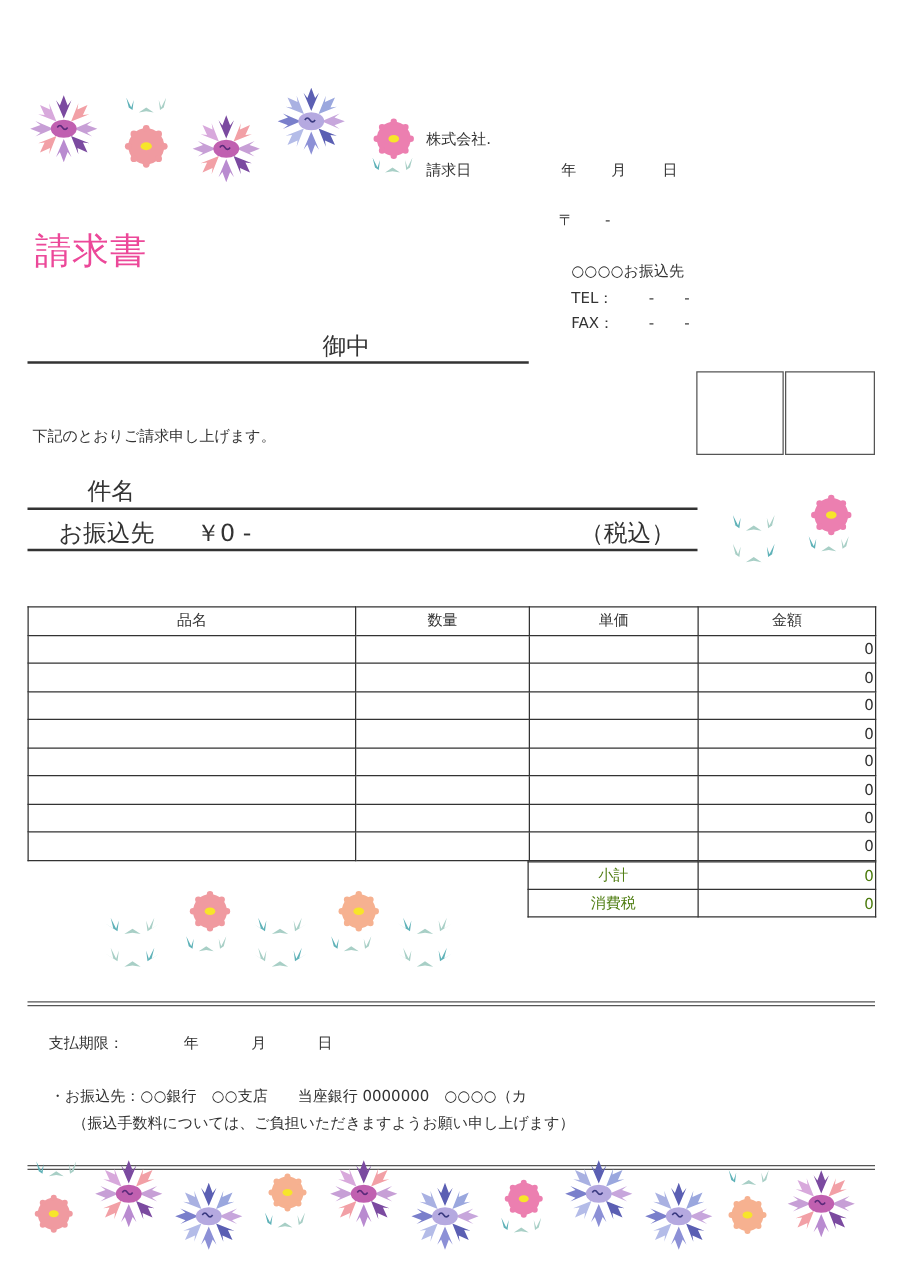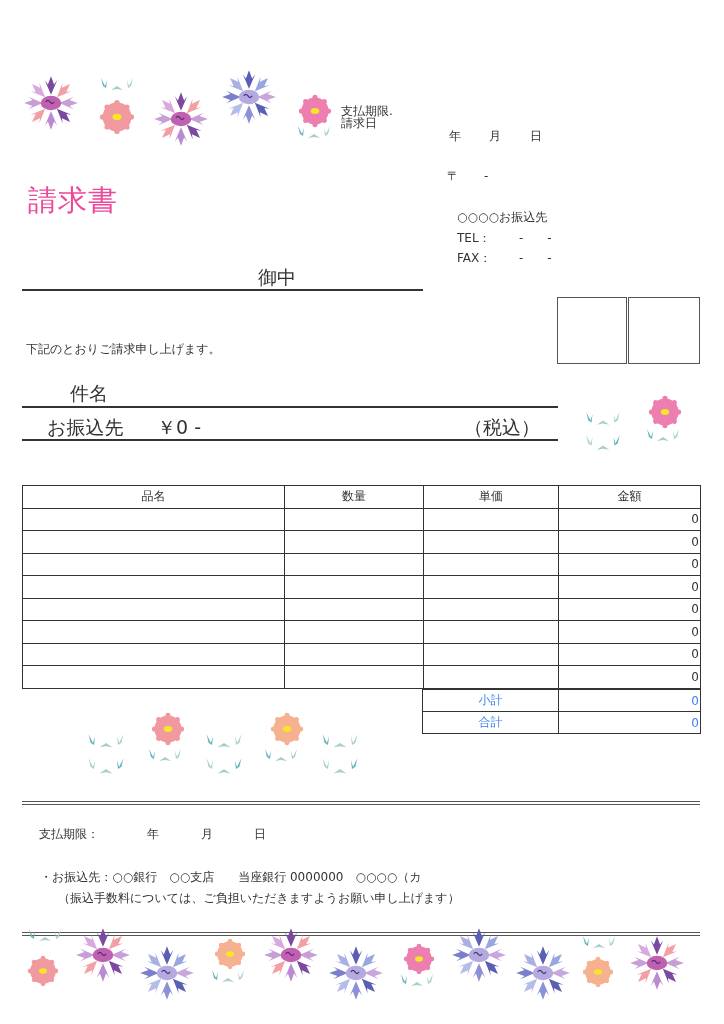--- a/index.html
+++ b/index.html
@@ -18,21 +18,21 @@
   .hline { position: absolute; background: #333; }
 
   
   .stamp { position: absolute; top: 297px; width: 70px; height: 67px; border: 1px solid #555; box-sizing: border-box; }
 
   
   table.items { position: absolute; left: 22px; top: 485px; border-collapse: collapse; font-size: 12px; color: #333; }
   table.items td, table.items th { border: 1.5px solid #333; height: 21.5px; padding: 0 3px; font-weight: normal; margin-top: 32px; }
   table.items th { text-align: center; }
   table.items td.amt { text-align: right; padding-right: 1px; }
-  table.sum { position: absolute; left: 422px; top: 689px; border-collapse: collapse; font-size: 12px; color: #3b82f6; }
+  table.sum { position: absolute; left: 422px; top: 689px; border-collapse: collapse; font-size: 12px; color: #4d7c0f; }
   table.sum td { border: 1.5px solid #333; height: 21px; padding: 0 3px; }
   table.sum td.lbl { text-align: center; width: 129px; }
   table.sum td.amt { text-align: right; width: 137px; padding-right: 1px; }
 
   .dbl { position: absolute; left: 22px; width: 678px; height: 4px; border-top: 1.5px solid #555; border-bottom: 1.5px solid #555; box-sizing: border-box; }
 </style>
 </head>
 <body>
 
 <svg width="0" height="0" style="position:absolute">
@@ -140,22 +140,22 @@
       <use href="#cornflower-blue"></use>
     </svg>
   <svg class="abs" style="left:298px;top:94px" width="34" height="34">
       <use href="#daisy-pink"></use>
     </svg>
   <svg class="abs" style="left:292px;top:124px" width="44" height="22">
       <use href="#leaves-three"></use>
     </svg>
 </div>
 
-<div class="abs txt small" style="left:341px;top:105px">支払期限.</div>
-<div class="abs txt small" style="left:341px;top:117px">請求日</div>
+<div class="abs txt small" style="left:341px;top:105px">株式会社.</div>
+<div class="abs txt small" style="left:341px;top:130px">請求日</div>
 <div class="abs txt small" style="left:449px;top:130px">年</div>
 <div class="abs txt small" style="left:489px;top:130px">月</div>
 <div class="abs txt small" style="left:530px;top:130px">日</div>
 <div class="abs txt small" style="left:447px;top:170px">〒</div>
 <div class="abs txt small" style="left:484px;top:170px">-</div>
 
 <div class="abs txt title">請求書</div>
 
 <div class="abs txt small" style="left:457px;top:211px">○○○○お振込先</div>
 <div class="abs txt small" style="left:457px;top:232px">TEL：</div>
@@ -247,21 +247,21 @@
 </tbody>
   </table>
 
 <table class="sum">
   <tbody>
       <tr>
     <td class="lbl">小計</td>
     <td class="amt">0</td>
   </tr>
   <tr>
-    <td class="lbl">合計</td>
+    <td class="lbl">消費税</td>
     <td class="amt">0</td>
   </tr>
 </tbody>
   </table>
 
 <div>
   <svg class="abs" style="left:82px;top:732px" width="48" height="48">
       <use href="#leaves-cluster"></use>
     </svg>
   <svg class="abs" style="left:151px;top:712px" width="34" height="34">

